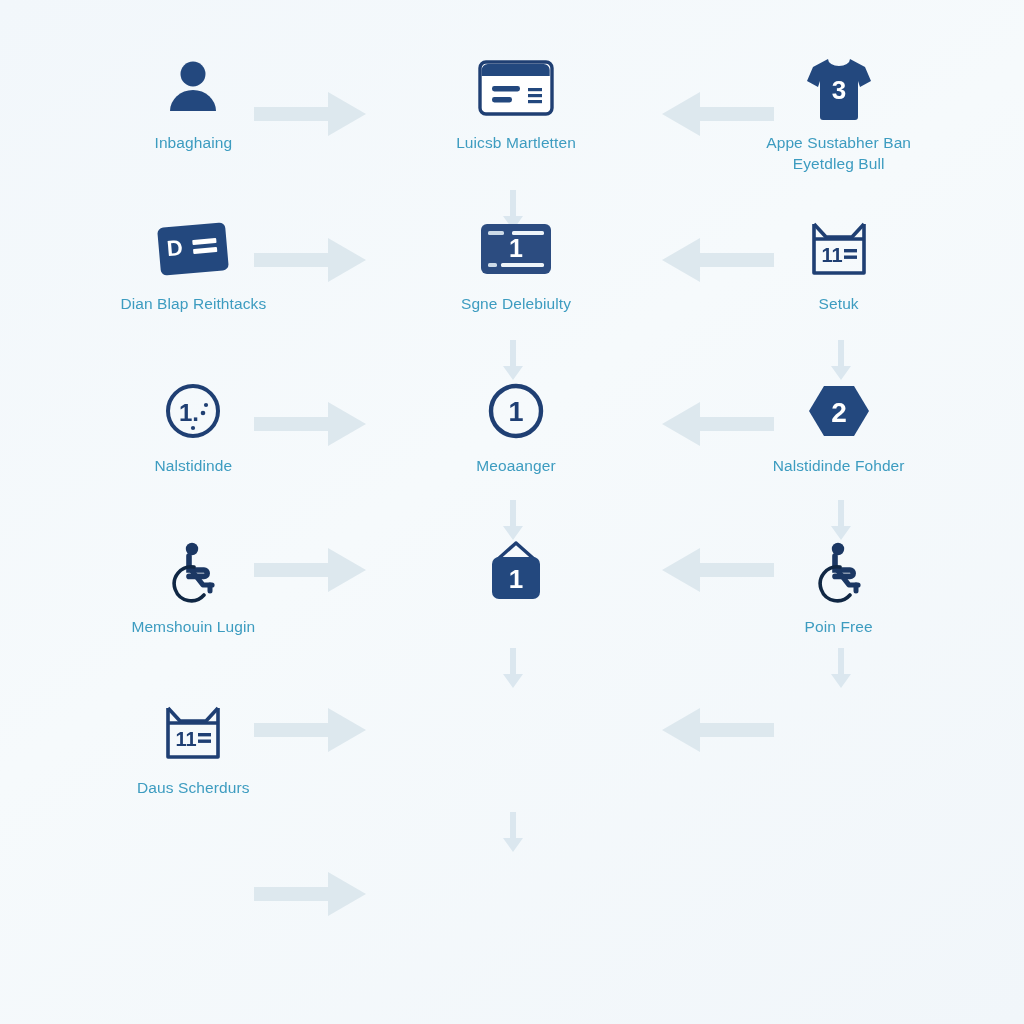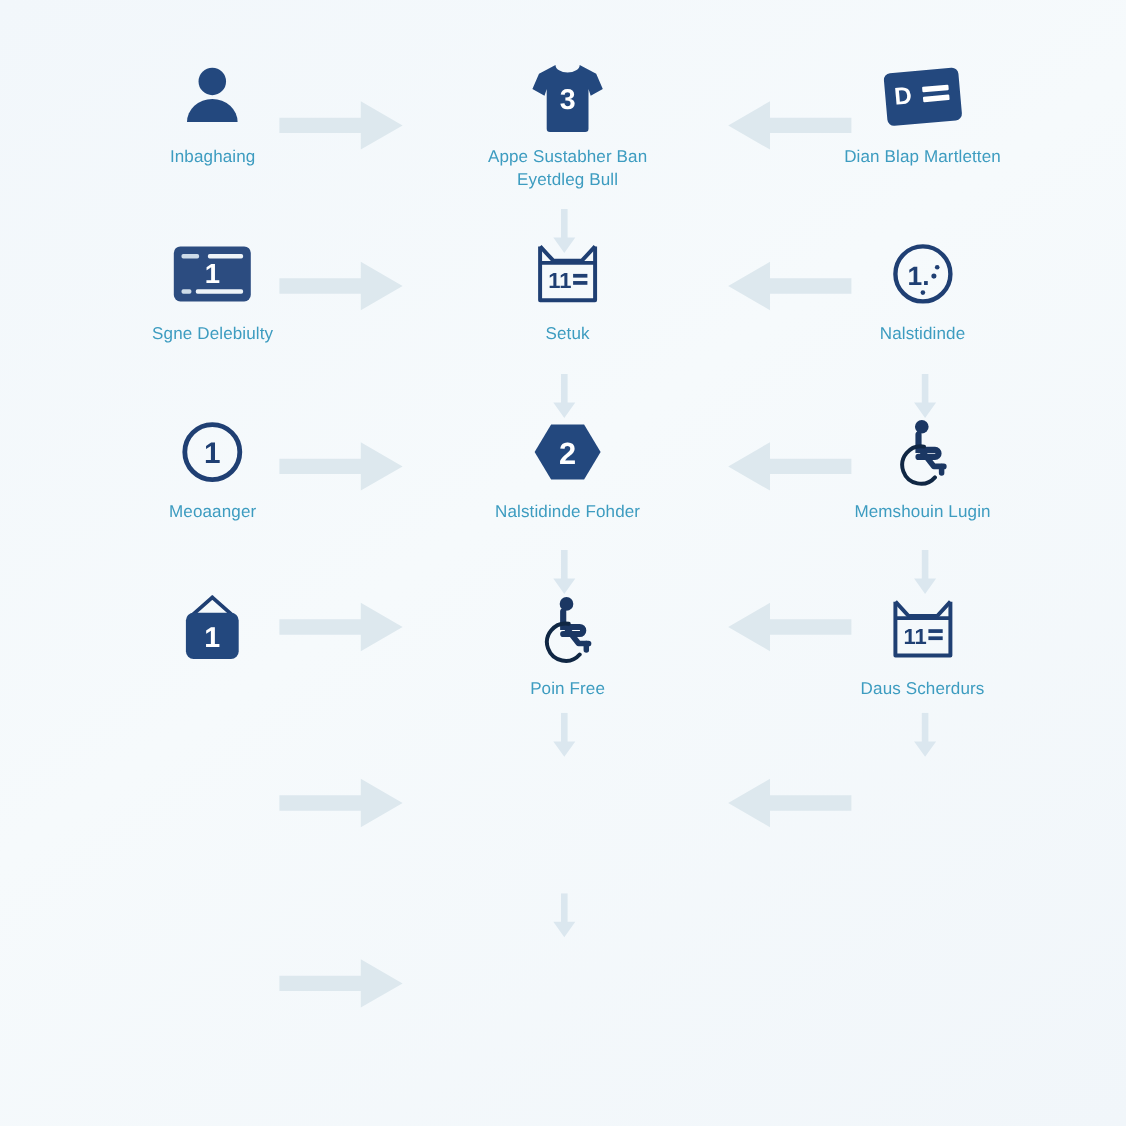--- a/index.html
+++ b/index.html
@@ -179,20 +179,34 @@
       <div class="icon-wrap">
         <svg width="62" height="62" viewBox="0 0 62 62">
           <circle cx="31" cy="17" r="12.5" fill="#23487e"></circle>
           <path d="M8 54 a23 21 0 0 1 46 0 z" fill="#23487e"></path>
         </svg>
       </div>
       <div class="label">Inbaghaing</div>
     </div>
 
 
+    <div class="cell">
+      <div class="icon-wrap">
+        <svg width="80" height="60" viewBox="0 0 80 60">
+          <rect x="4" y="4" width="72" height="52" rx="6" fill="#ffffff" stroke="#1f3f73" stroke-width="3.4"></rect>
+          <path d="M5.7 12 a6 6 0 0 1 6-6 h56 a6 6 0 0 1 6 6 v6 h-68 z" fill="#23487e"></path>
+          <rect x="16" y="28" width="28" height="5.5" rx="2.4" fill="#23487e"></rect>
+          <rect x="16" y="39" width="20" height="5.5" rx="2.4" fill="#23487e"></rect>
+          <rect x="52" y="30" width="14" height="3.2" fill="#23487e"></rect>
+          <rect x="52" y="36" width="14" height="3.2" fill="#23487e"></rect>
+          <rect x="52" y="42" width="14" height="3.2" fill="#23487e"></rect>
+        </svg>
+      </div>
+      <div class="label">Luicsb Martletten</div>
+    </div>
 
     <div class="cell">
       <div class="icon-wrap">
         <svg width="72" height="66" viewBox="0 0 72 66">
           <path d="M25 4 L10 12 L4 26 l11 6 l2 -6 v36 a3 3 0 0 0 3 3 h32 a3 3 0 0 0 3 -3 v-36 l2 6 l11 -6 l-6 -14 l-15 -8 a11 7 0 0 1 -22 0 z" fill="#23487e"></path>
           <text x="36" y="44" text-anchor="middle" font-family="'Liberation Sans', sans-serif" font-size="26" font-weight="bold" fill="#ffffff">3</text>
         </svg>
       </div>
       <div class="label">Appe Sustabher Ban
 Eyetdleg Bull</div>
@@ -203,21 +217,21 @@
       <div class="icon-wrap">
         <svg width="80" height="58" viewBox="0 0 80 58">
           <g transform="rotate(-5 40 29)">
             <rect x="6" y="5" width="68" height="48" rx="6" fill="#23487e"></rect>
             <text x="22" y="34" text-anchor="middle" font-family="'Liberation Sans', sans-serif" font-size="22" font-weight="bold" fill="#ffffff">D</text>
             <rect x="40" y="20" width="24" height="5" rx="1" fill="#ffffff"></rect>
             <rect x="40" y="29" width="24" height="5" rx="1" fill="#ffffff"></rect>
           </g>
         </svg>
       </div>
-      <div class="label">Dian Blap Martletten</div>
+      <div class="label">Dian Blap Reithtacks</div>
     </div>
 
 
     <div class="cell">
       <div class="icon-wrap">
         <svg width="80" height="58" viewBox="0 0 80 58">
           <rect x="5" y="4" width="70" height="50" rx="6" fill="#2c4c80"></rect>
           <rect x="12" y="11" width="16" height="4" rx="1.6" fill="#cddbe8"></rect>
           <rect x="36" y="11" width="32" height="4" rx="1.6" fill="#eef4f9"></rect>
           <rect x="12" y="43" width="9" height="4" rx="1.6" fill="#cddbe8"></rect>

